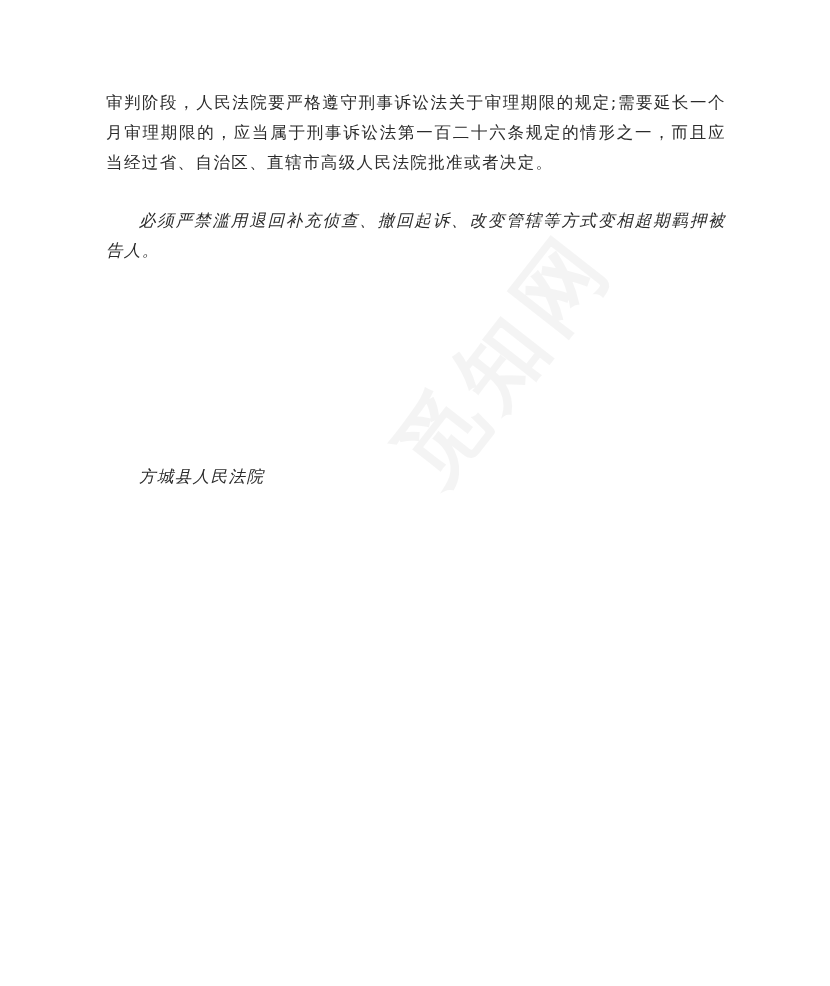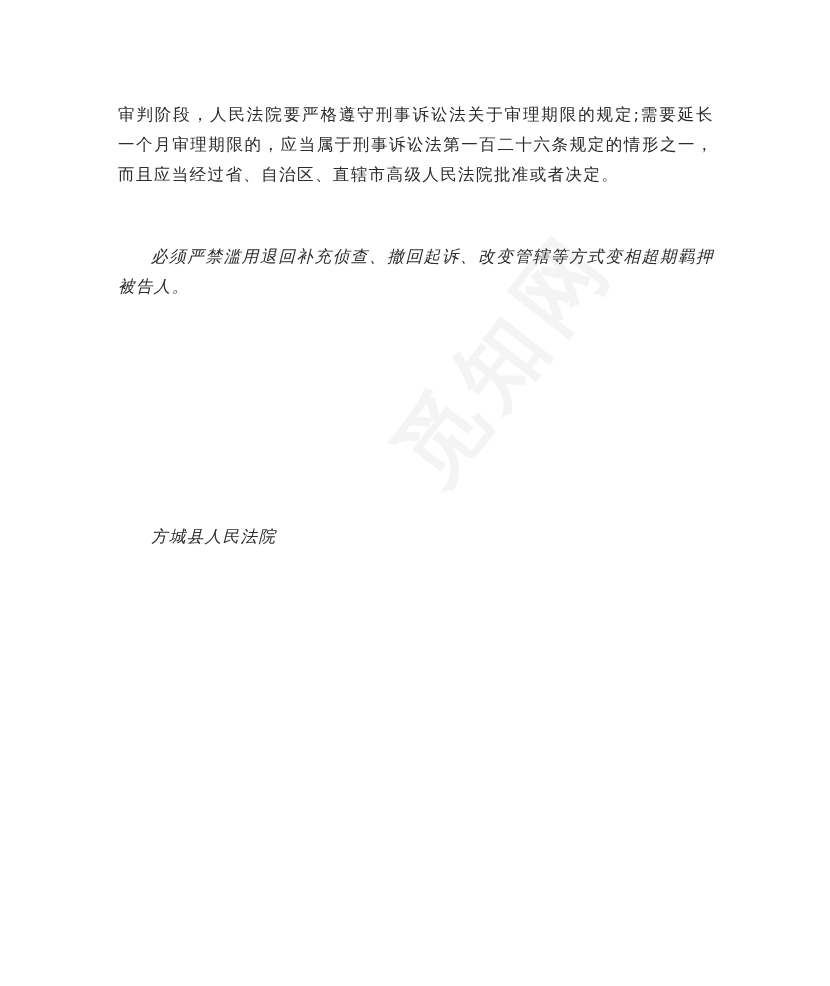--- a/index.html
+++ b/index.html
@@ -15,21 +15,21 @@
       font-family: "DejaVu Sans", "Liberation Sans", sans-serif;
       color: #2b2b2b;
     }
     .page {
       position: absolute;
       left: 106px;
       top: 88px;
       width: 620px;
     }
     .para {
-      margin: 12px;
+      margin: 0;
       font-size: 16.5px;
       line-height: 30px;
       letter-spacing: 1.4px;
       text-align: justify;
       text-justify: inter-character;
       word-break: break-all;
     }
     .indent {
       text-indent: 33px;
       font-style: italic;

